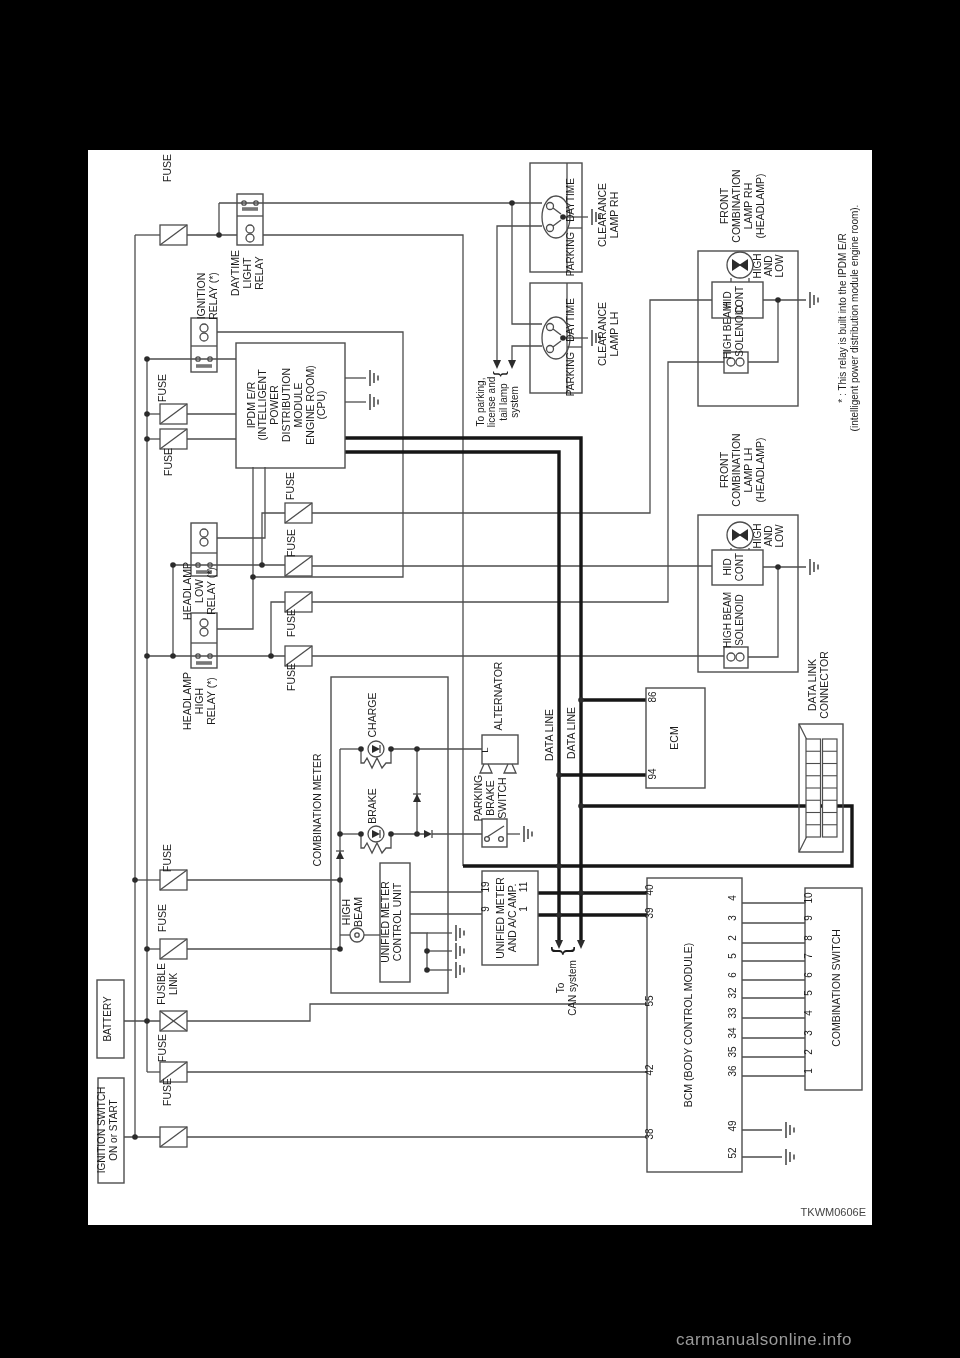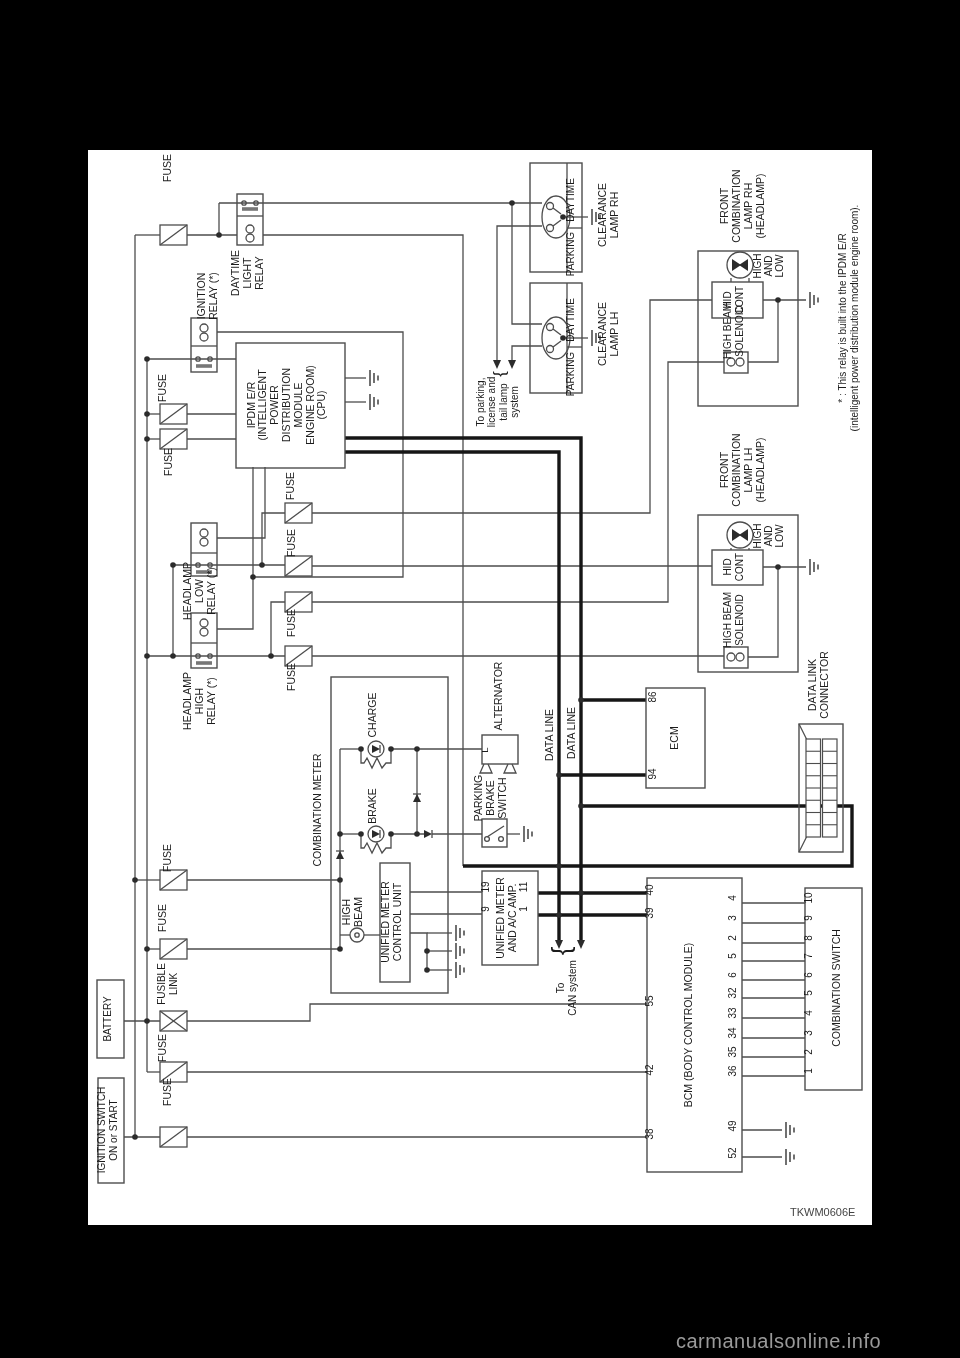--- a/index.html
+++ b/index.html
@@ -1,20 +1,20 @@
 <!DOCTYPE html>
 <html><head>
 <meta charset="utf-8">
 <style>
   html,body{margin:0;padding:0;background:#000;width:960px;height:1358px;overflow:hidden;
     font-family:"Liberation Sans", sans-serif;}
   #stage{position:relative;width:960px;height:1358px;background:#000;}
   svg text{fill:#1c1c1c;}
   .hlabel{position:absolute;color:#444;font-size:11px;}
-  .wm{position:absolute;color:#9a9a9a;font-size:20px;letter-spacing:.5px;}
+  .wm{position:absolute;color:#9a9a9a;font-size:17px;letter-spacing:.5px;}
 </style>
 </head>
 <body>
 
 <div id="stage">
   <div id="svg-host"><svg width="960" height="1358" viewBox="0 0 960 1358">
         <rect x="0" y="0" width="960" height="1358" fill="#000000"></rect>
         <rect x="88" y="150" width="784" height="1075" fill="#ffffff"></rect>
         <polyline points="135,235 135,1137" fill="none" stroke="#4d4d4d" stroke-width="1.3"></polyline>
         <polyline points="135,235 160,235" fill="none" stroke="#4d4d4d" stroke-width="1.3"></polyline>
@@ -434,15 +434,15 @@
         <text x="0" y="0" transform="translate(812,918) rotate(-90)" text-anchor="middle" font-size="10">9</text>
         <text x="0" y="0" transform="translate(812,938) rotate(-90)" text-anchor="middle" font-size="10">8</text>
         <text x="0" y="0" transform="translate(812,956) rotate(-90)" text-anchor="middle" font-size="10">7</text>
         <text x="0" y="0" transform="translate(812,975) rotate(-90)" text-anchor="middle" font-size="10">6</text>
         <text x="0" y="0" transform="translate(812,993) rotate(-90)" text-anchor="middle" font-size="10">5</text>
         <text x="0" y="0" transform="translate(812,1013) rotate(-90)" text-anchor="middle" font-size="10">4</text>
         <text x="0" y="0" transform="translate(812,1033) rotate(-90)" text-anchor="middle" font-size="10">3</text>
         <text x="0" y="0" transform="translate(812,1052) rotate(-90)" text-anchor="middle" font-size="10">2</text>
         <text x="0" y="0" transform="translate(812,1071) rotate(-90)" text-anchor="middle" font-size="10">1</text>
       </svg></div>
-  <div class="hlabel" style="left:790px;top:1206px;width:76px;">TKWM0606E</div>
+  <div class="hlabel" style="left:790px;top:1206px;width:76px;text-align:right;">TKWM0606E</div>
   <div class="wm" style="left:676px;top:1330px;">carmanualsonline.info</div>
 </div>
 
 </body></html>

